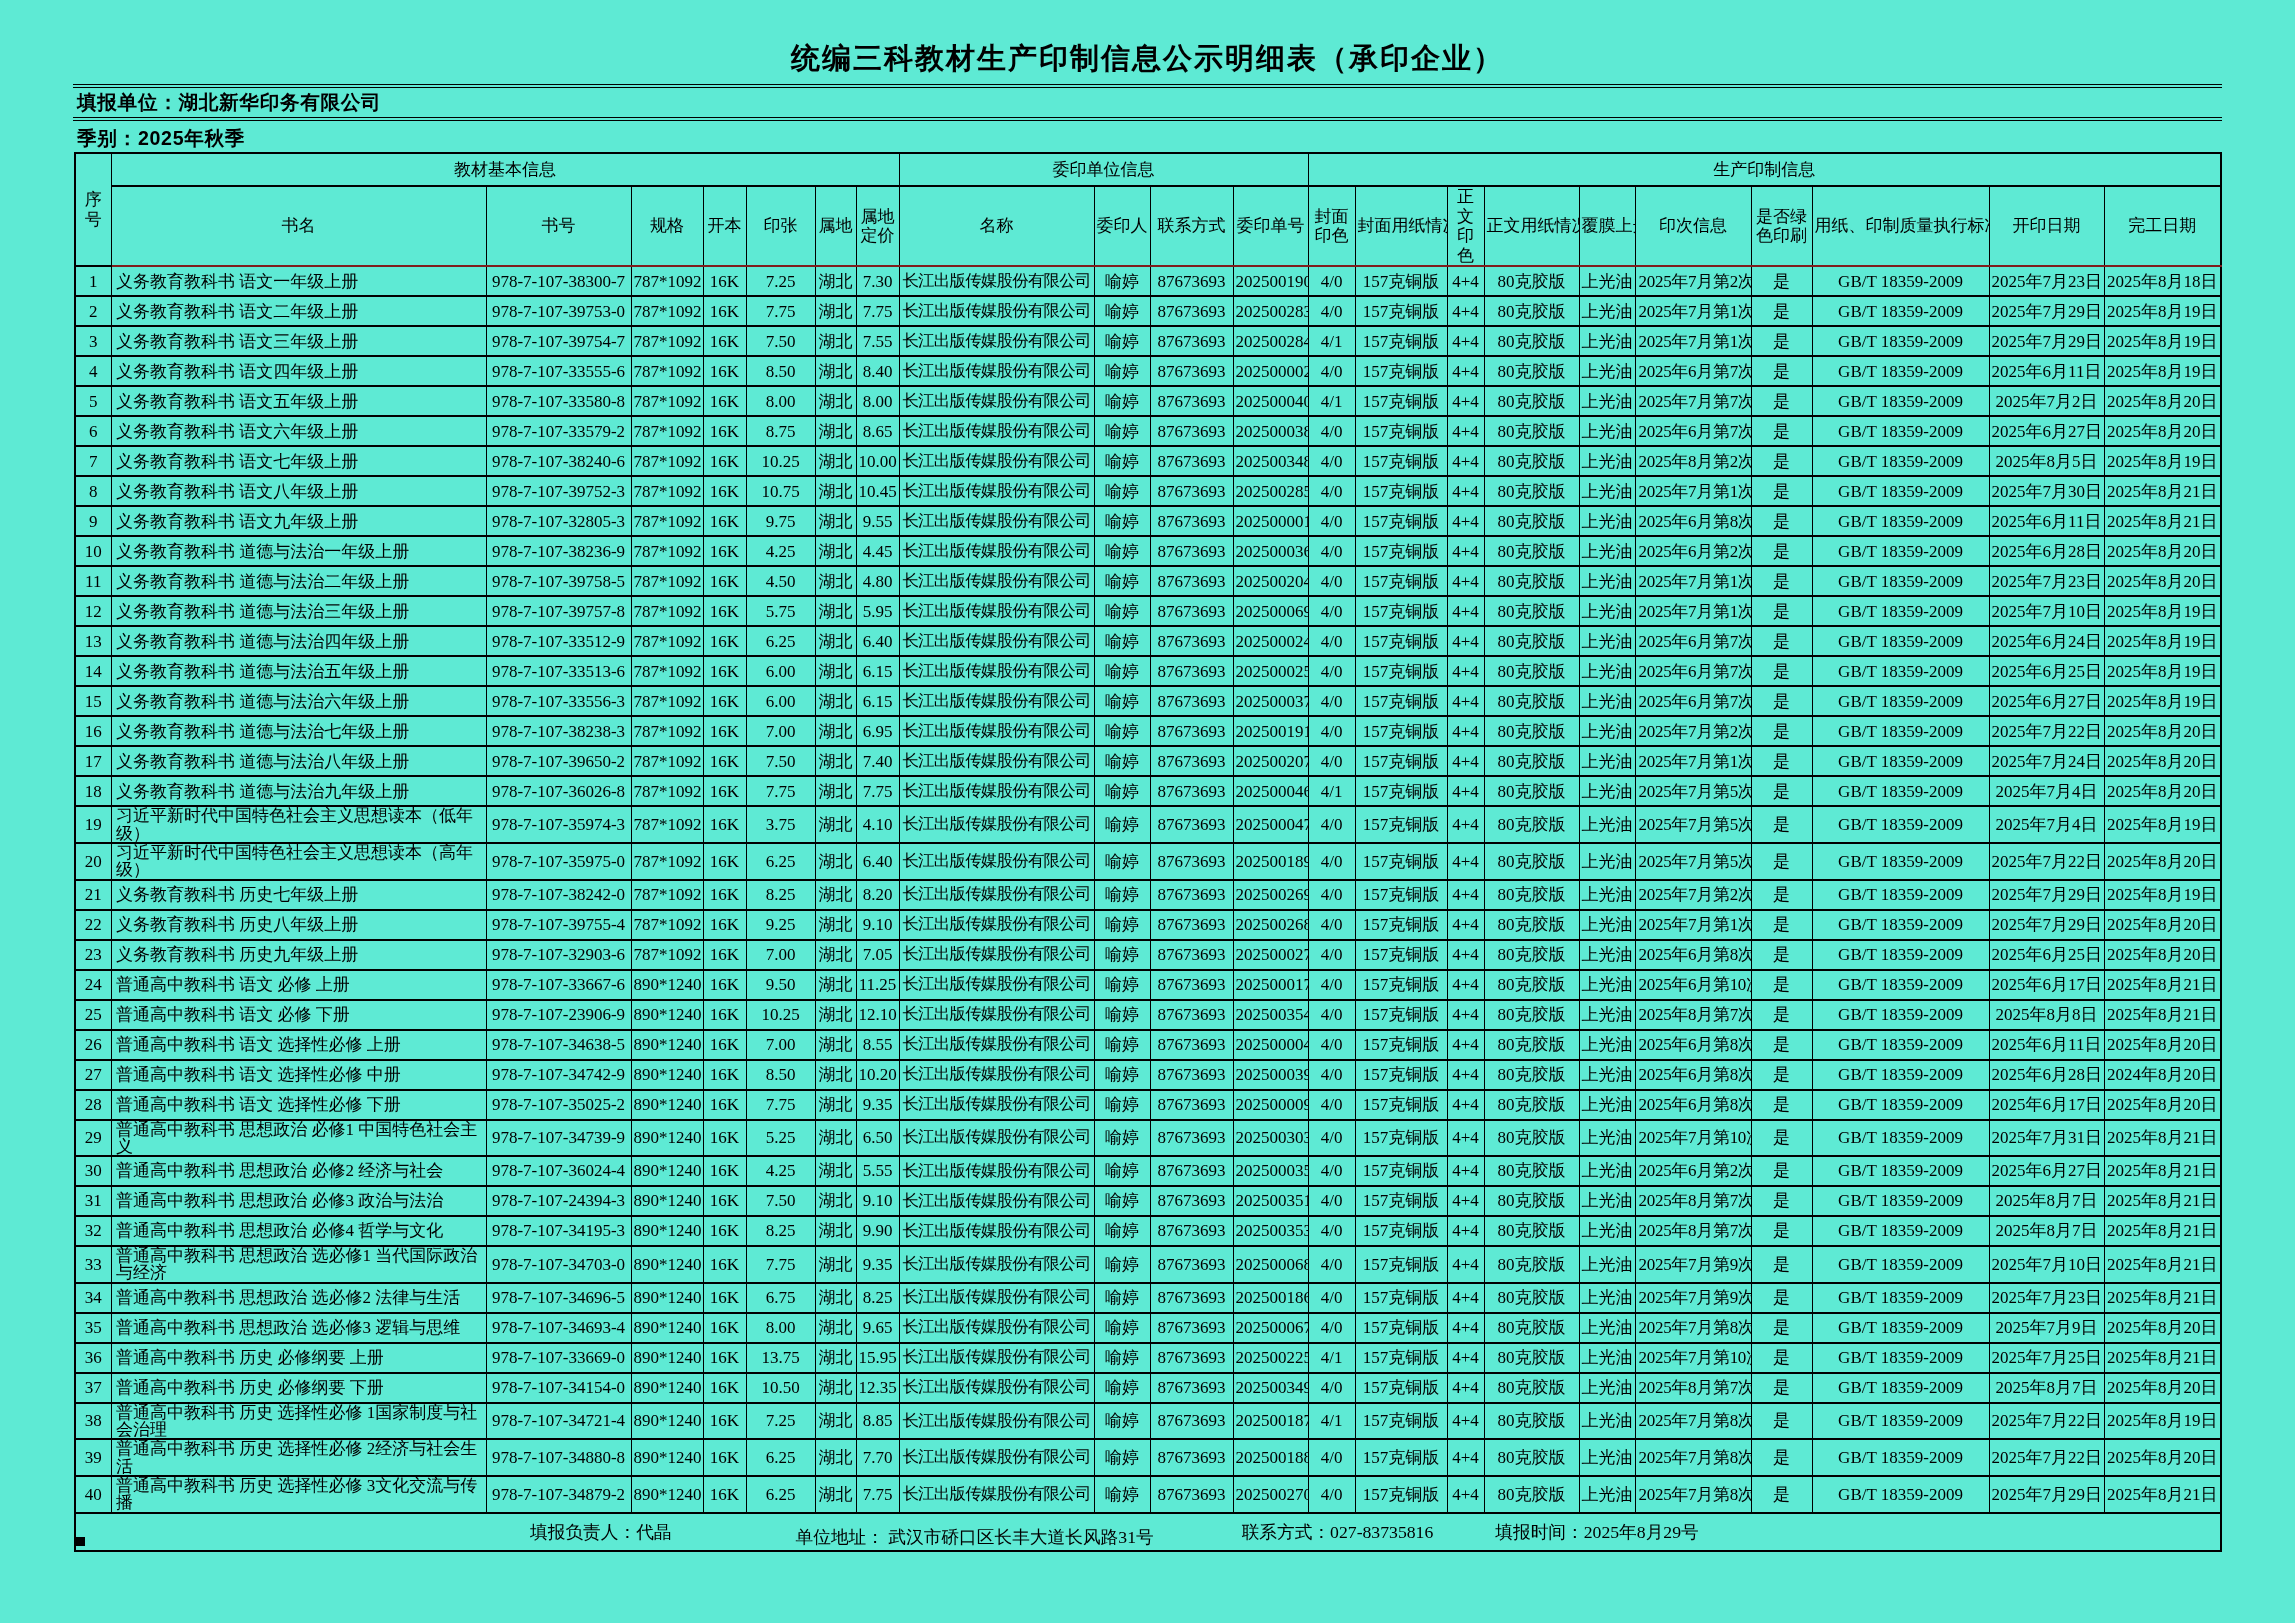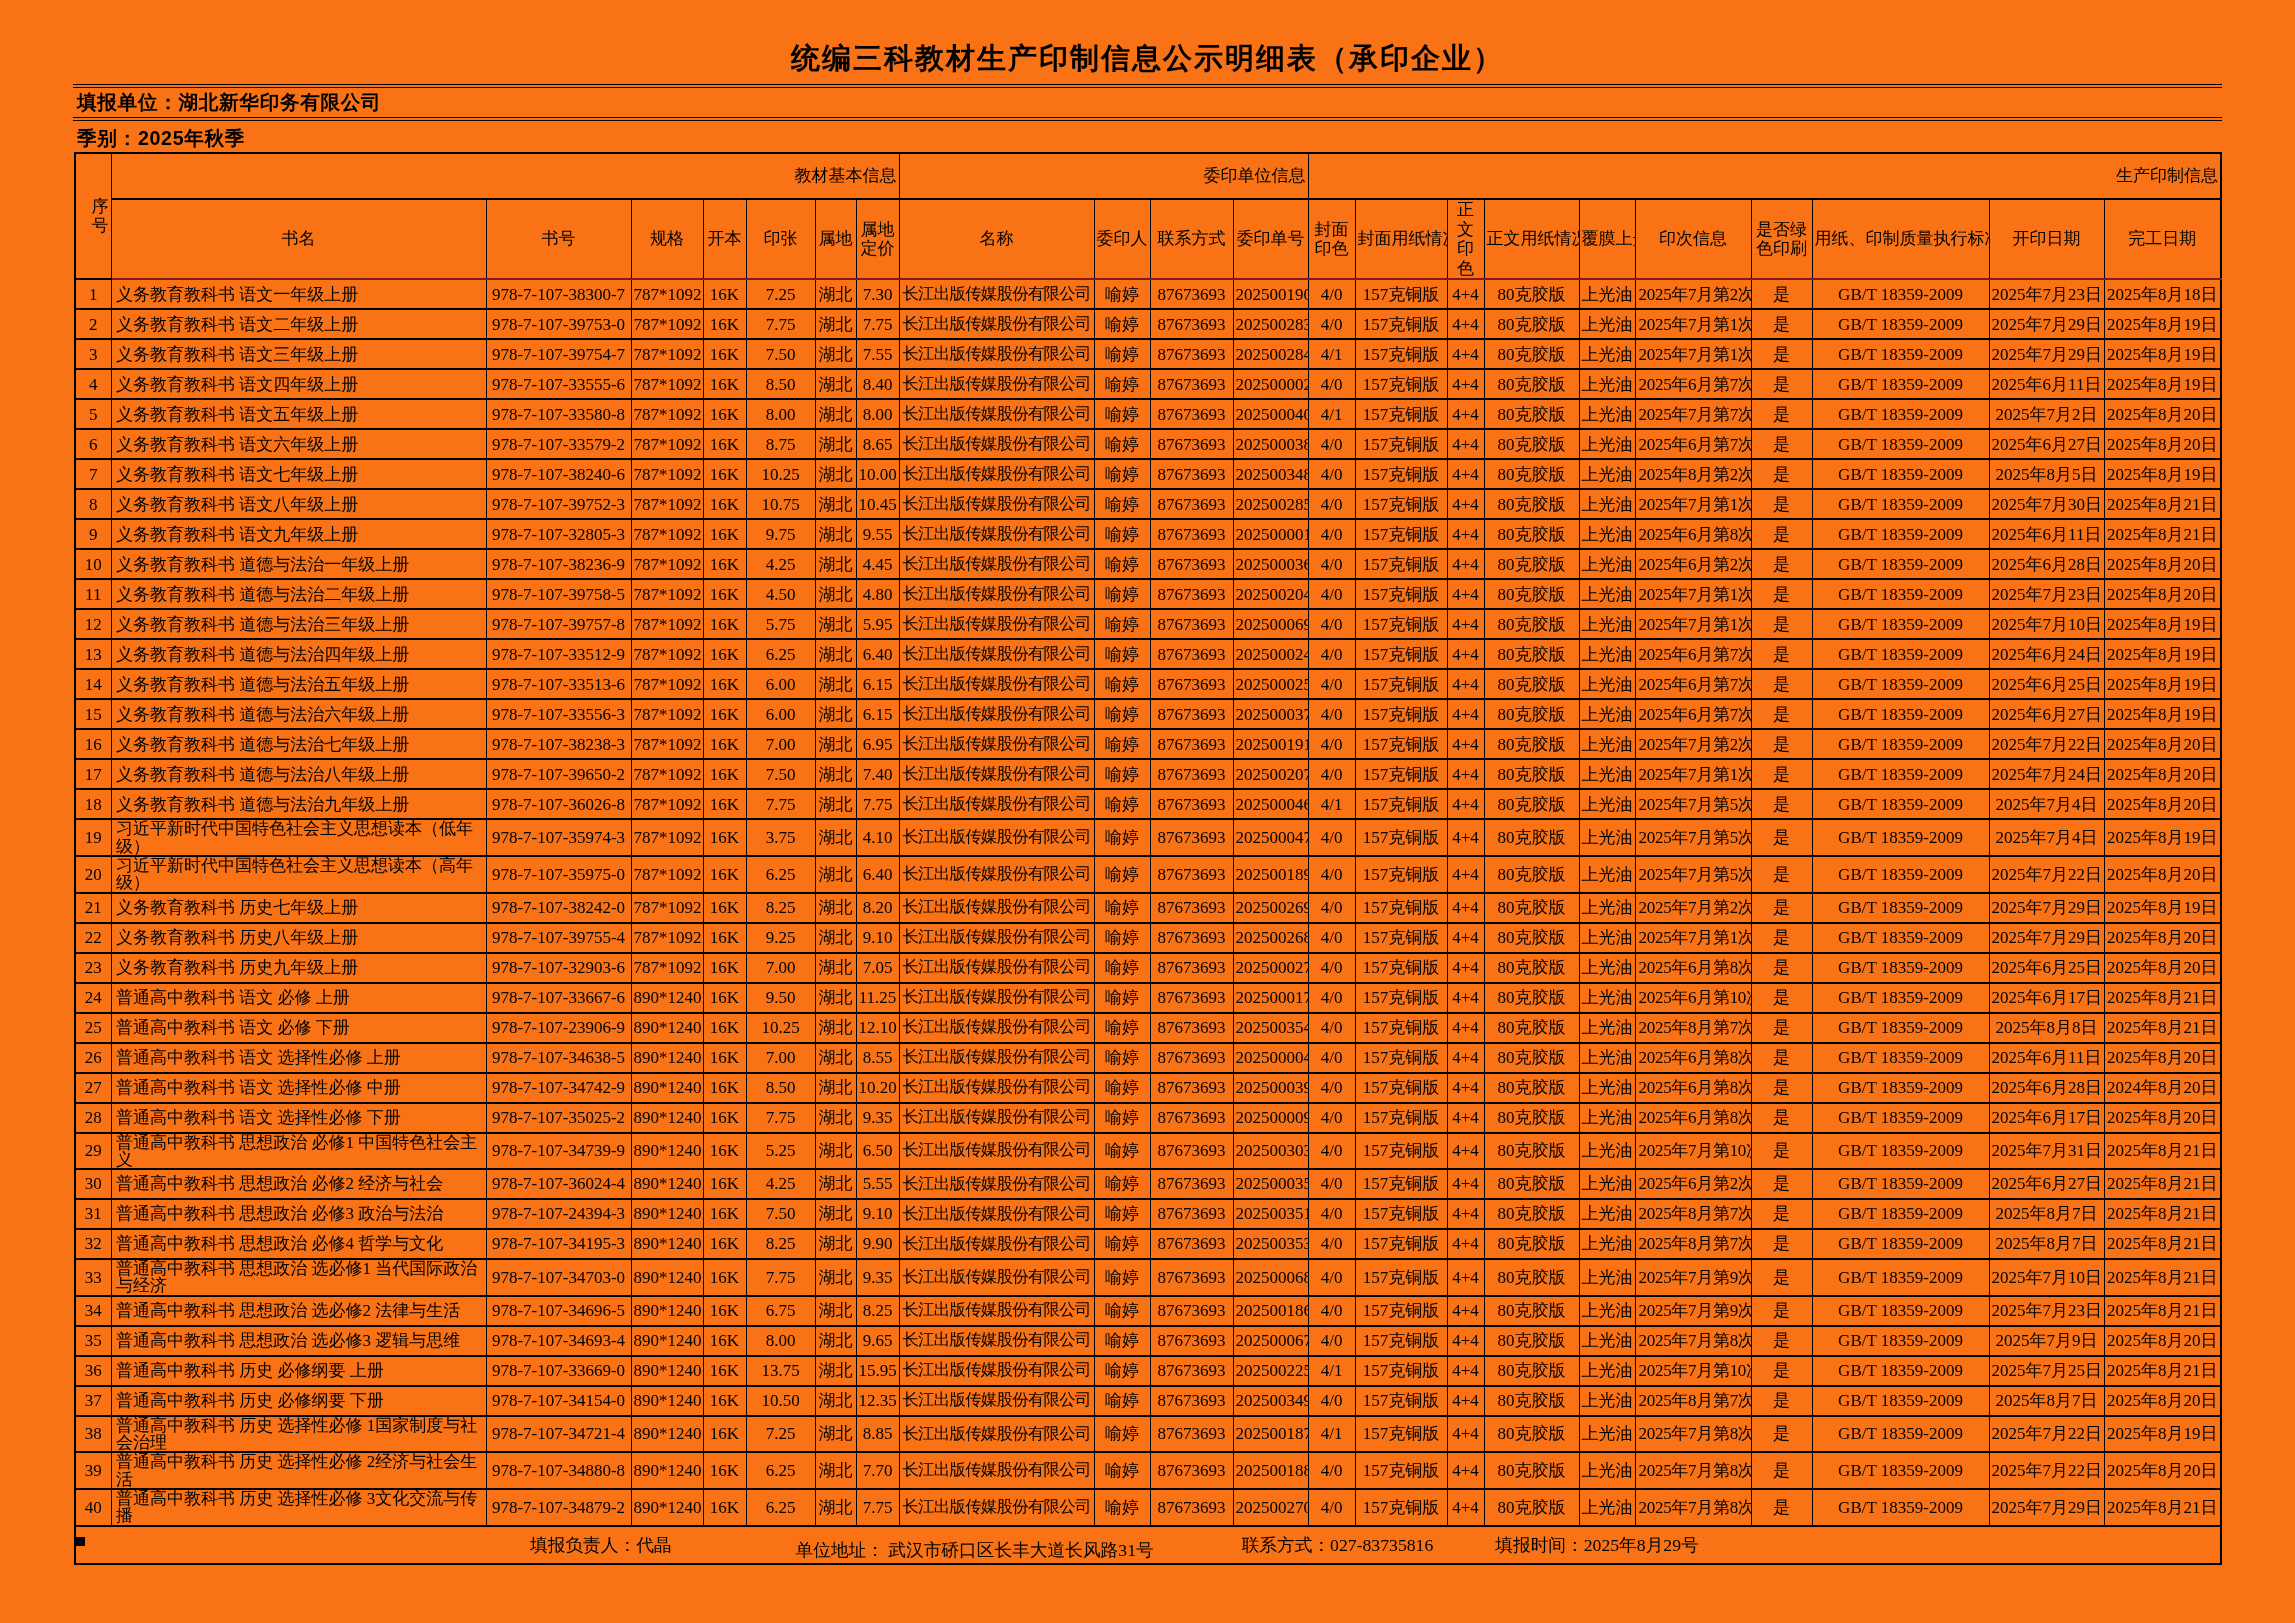--- a/index.html
+++ b/index.html
@@ -1,17 +1,17 @@
 <!DOCTYPE html>
 <html style="font-size:10.5px"><head>
 <meta charset="utf-8">
 <style>
   html,body { margin:0; padding:0; background:#ffffff; }
   .page {
-    position:relative; width:2295px; height:1623px; background:#f97316; color:#000;
+    position:relative; width:2295px; height:1623px; background:#5eead4; color:#000;
     font-family:"Liberation Serif","DejaVu Serif",serif; overflow:hidden;
   }
   .title {
     position:absolute; top:39px; left:0; width:100%; text-align:center;
     font-family:"Liberation Sans","DejaVu Sans",sans-serif;
     font-size:29px; font-weight:bold; letter-spacing:2px;
   }
   .rule { position:absolute; left:73px; width:2149px; height:0; border-top:4.6px double #000; }
   .rule-1 { top:84px; }
   .rule-2 { top:117px; }
@@ -27,21 +27,21 @@
     position:absolute; top:152px; left:74px; width:2148px;
     border-collapse:collapse; table-layout:fixed;
     border:2.6px solid #000;
   }
   table.report th, table.report td {
     border:1.3px solid #000; border-top-width:2px; border-bottom-width:2px;
     text-align:center; vertical-align:middle; overflow:hidden;
     font-weight:normal; padding:0 2px; box-sizing:border-box;
   }
   thead th { font-size:17px; line-height:1.15; }
-  thead tr.group-row th { height:46px;text-align:right; }
+  thead tr.group-row th { height:33px; }
   thead tr.sub-row th { height:34px; border-bottom:2px solid #7f1d1d; }
   thead th.clip { white-space:nowrap; }
   tbody td { font-size:17px; height:30px; line-height:1.02; white-space:nowrap; }
   tbody td.cell-title { text-align:left; padding:0 2.6px 0 4.6px; white-space:normal; }
   tbody td.cell-client { font-size:16.4px; letter-spacing:-0.7px; padding:0 0.7px; }
   tbody td.cell-impression { letter-spacing:-0.3px; padding:0 3px; }
   tbody td.cell-coating, tbody td.cell-cover_paper, tbody td.cell-body_paper { padding:0 0.7px; }
   tfoot td { height:38px; font-size:17.7px; border-bottom:5.2px double #000; }
   .foot-flex { display:flex; align-items:center; text-align:left; }
   .foot-item { white-space:nowrap; }

